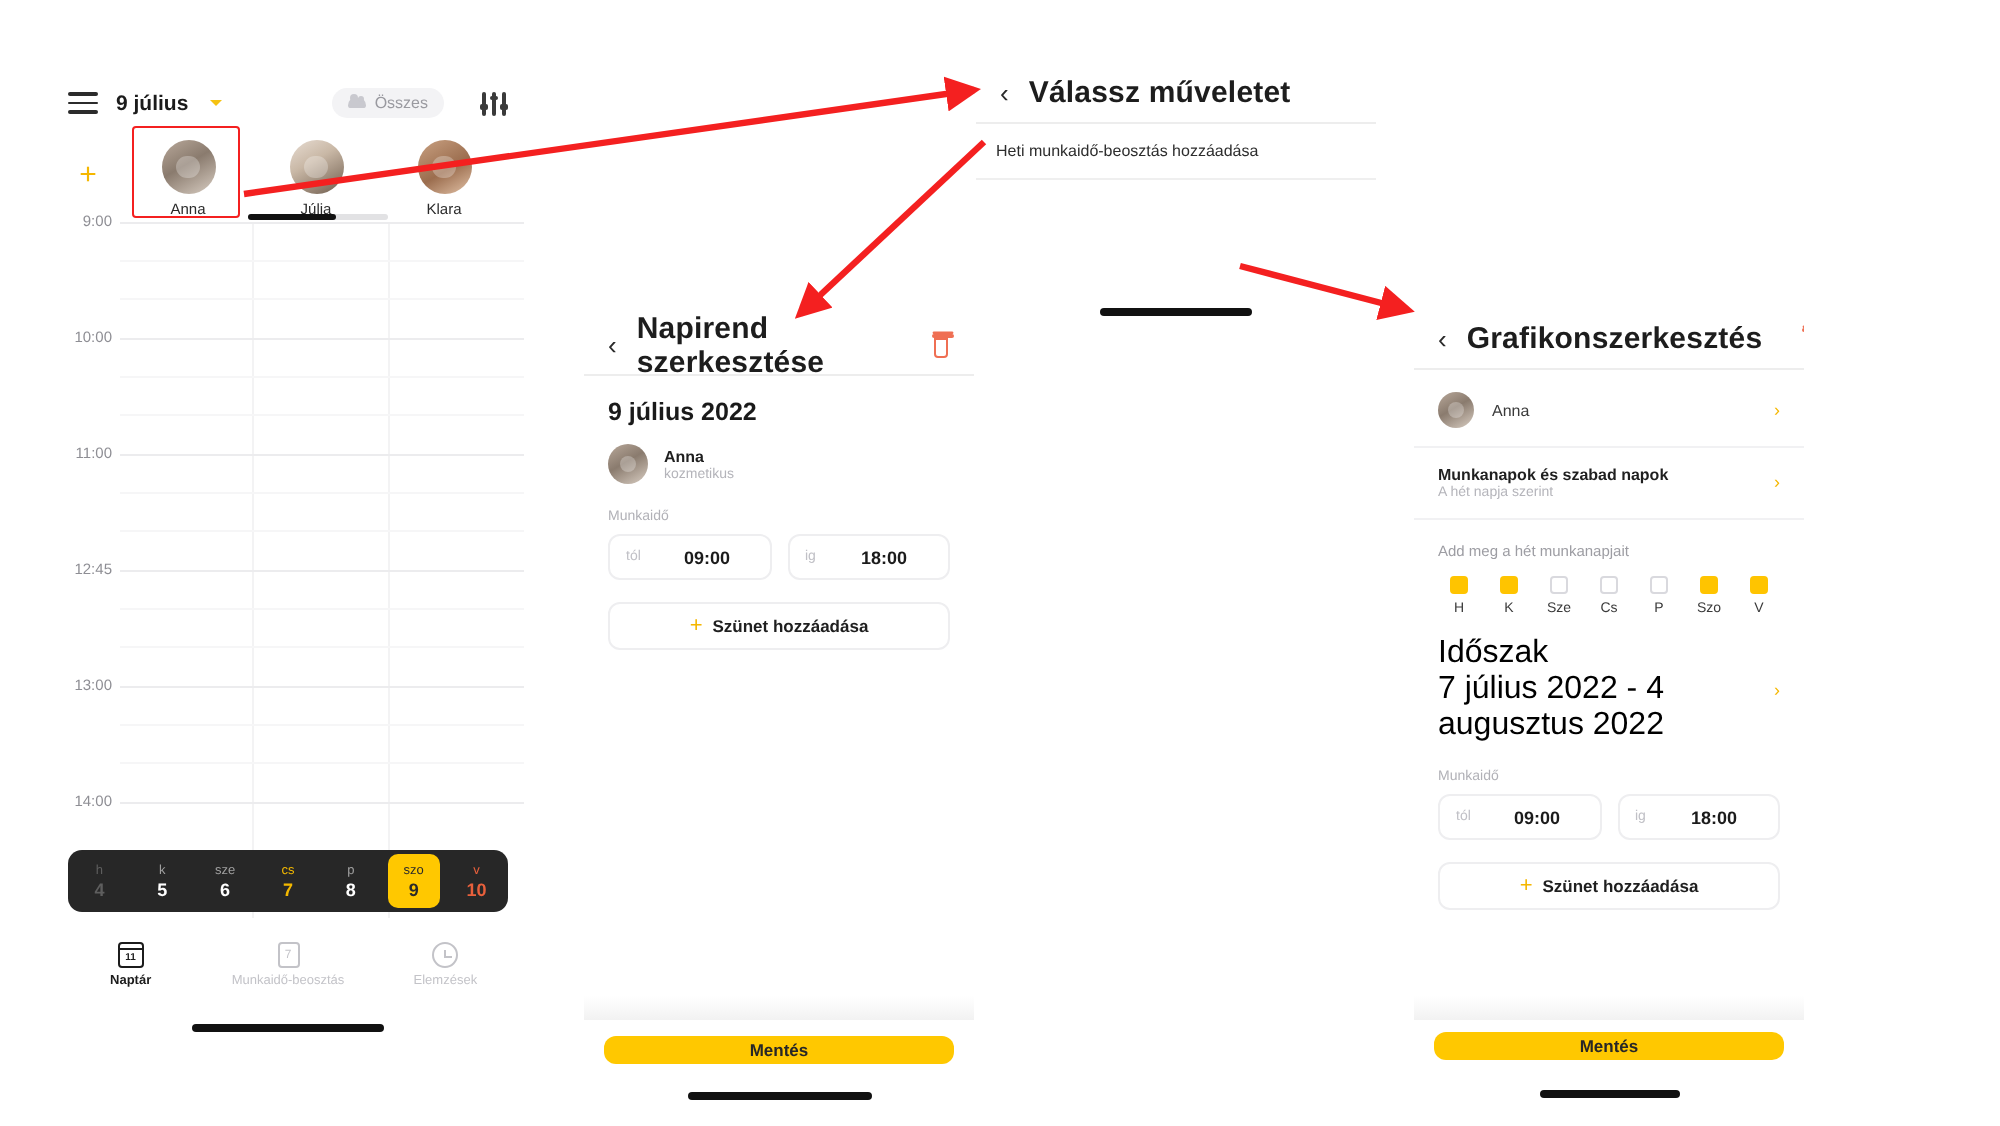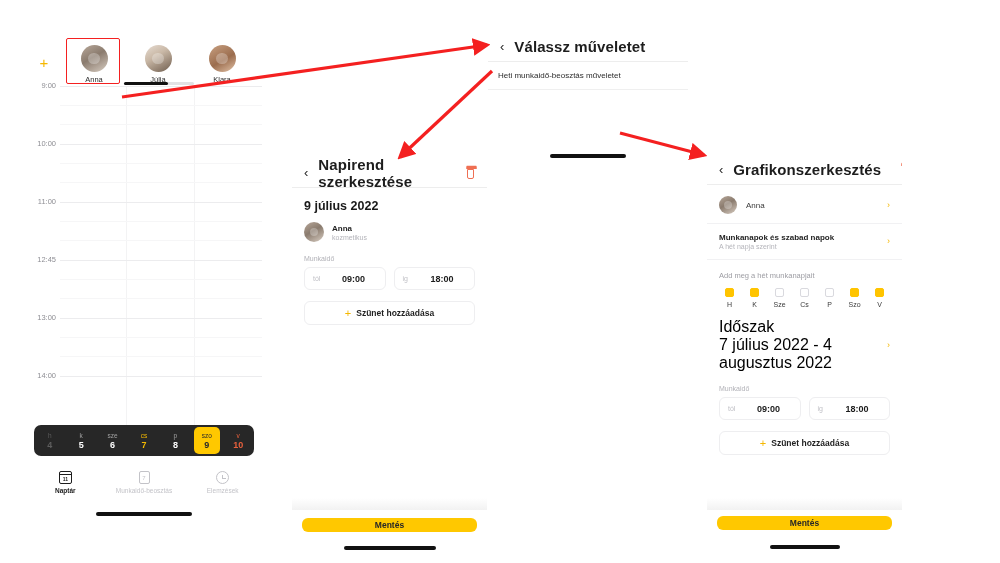--- a/index.html
+++ b/index.html
@@ -166,20 +166,42 @@
   
   #arrows { position: absolute; inset: 0; pointer-events: none; }
 </style>
 </head>
 <body>
 
 <div id="stage">
 
   <div class="panel" id="left-panel">
 
+    <div class="cal-top">
+      <div class="burger">
+          <i></i>
+          <i></i>
+          <i></i>
+        </div>
+      <div class="cal-date">9 július</div>
+      <div class="caret-dn"></div>
+      <div class="flexfill"></div>
+      <div class="chip">
+        <span class="cloud"></span>
+        <span>Összes</span>
+      </div>
+      <div class="sliders">
+        <i></i>
+          <i></i>
+          <i></i>
+          <b></b>
+          <b></b>
+          <b></b>
+      </div>
+    </div>
 
     <div class="staff-row">
       <div class="plus-col">
         <span class="plus">+</span>
       </div>
       <div class="staff">
         <div class="avatar a1"></div>
         <div class="staff-name">Anna</div>
       </div>
       <div class="staff">
@@ -283,21 +305,21 @@
     </div>
 
     <div class="home-bar" style="bottom:8px; width:96px;"></div>
   </div>
 
   <div class="panel" id="popup-panel">
     <div class="panel-hdr">
       <span class="back">‹</span>
       <span class="title">Válassz műveletet</span>
     </div>
-    <div class="pop-item">Heti munkaidő-beosztás műveletet</div>
+    <div class="pop-item">Heti munkaidő-beosztás hozzáadása</div>
     <div class="home-bar" style="bottom:9px; width:76px;"></div>
   </div>
 
   <div class="panel" id="mid-panel">
     <div class="panel-hdr">
       <span class="back">‹</span>
       <span class="title">Napirend szerkesztése</span>
       <span class="spacer"></span>
       <span class="trash"></span>
     </div>

